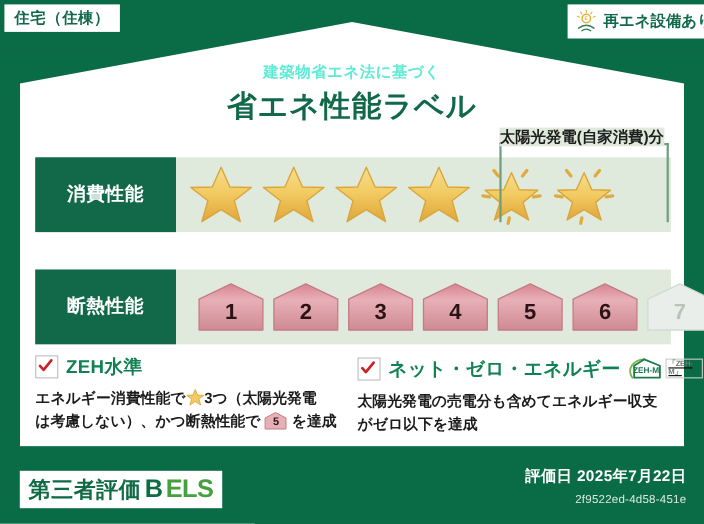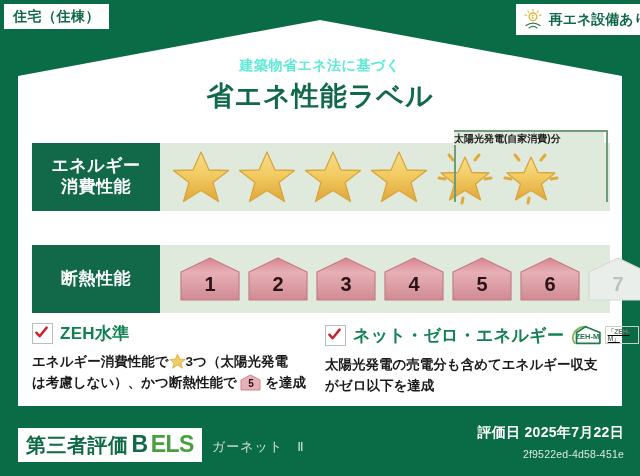--- a/index.html
+++ b/index.html
@@ -77,23 +77,23 @@
   
   .solar-bracket{
     position:absolute;right:6px;top:-25px;width:150px;height:86px;
     pointer-events:none;
   }
   .solar-bracket .bl{
     position:absolute;left:0;top:12px;width:100%;height:70px;
     border:2px solid #6f9d7c;border-top-width:2px;border-bottom:none;
   }
   .solar-cap{
-    position:absolute;left:0;top:-2px;width:100%;
-    font-size:10px;font-weight:bold;color:#1d1d1d;background:#dfeadd;
-    padding:1px 0;line-height:1.1;margin-top:16px;
+    position:absolute;left:0;top:-2px;width:100%;text-align:center;
+    font-size:14px;font-weight:bold;color:#1d1d1d;background:#dfeadd;
+    padding:1px 0;line-height:1.1;
   }
 
   
   .houses{display:flex;align-items:center;gap:4px;padding-left:8px;}
   .house{
     position:relative;width:64px;height:48px;flex:none;
     display:flex;align-items:flex-end;justify-content:center;
   }
   .house svg{position:absolute;left:0;top:0;width:64px;height:48px;}
   .house b{
@@ -177,21 +177,20 @@
       </svg>
     </span>
     <span>再エネ設備あり</span>
   </div>
 
   <div class="title-sub">建築物省エネ法に基づく</div>
   <div class="title-main">省エネ性能ラベル</div>
 
   <div class="row row-energy">
     <div class="row-key">
-      <span>エネルギー</span>
       <span>消費性能</span>
     </div>
     <div class="row-val">
       <div class="stars">
 
         <div class="star-wrap">
           <svg class="star-svg" viewBox="0 0 62 58">
               <defs>
                 <linearGradient id="sg" x1="0" y1="0" x2="0" y2="1">
                   <stop offset="0" stop-color="#f7dd8e"></stop>
@@ -370,20 +369,17 @@
     </div>
 
   </div>
 
   <div class="footer">
     <div class="bels">
       <span class="jp">第三者評価</span>
         <span class="b1">B</span>
         <span class="b2">ELS</span>
     </div>
-    <div class="builder">
-      <span>ガーネット</span><span class="sep">Ⅱ</span>
-    </div>
     <div class="eval">評価日 2025年7月22日</div>
     <div class="uuid">2f9522ed-4d58-451e</div>
   </div>
 
 </div>
 
 </body></html>

